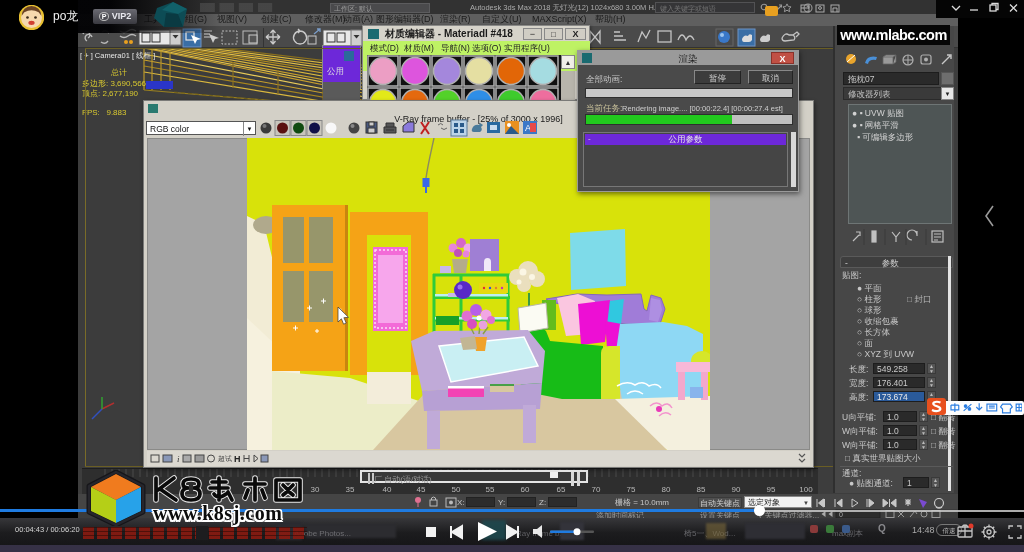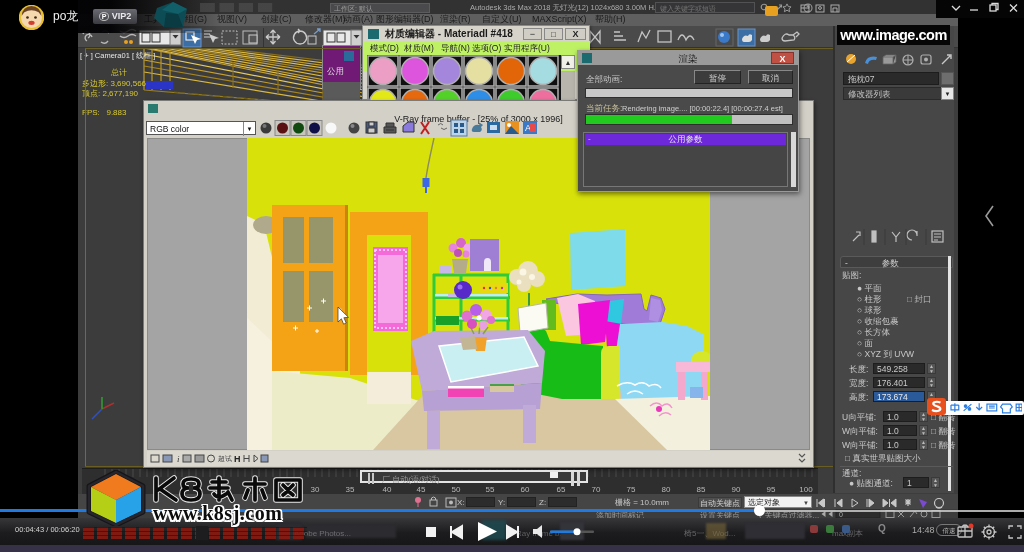--- a/index.html
+++ b/index.html
@@ -195,21 +195,21 @@
       </g>
       <g stroke="#c8c8c8" fill="none" stroke-width="1.2">
         <path d="M93 11 v-7 M90 7 h6 M90.5 9.5 l5 -5 M90.5 4.5 l5 5"></path>
         <path d="M104 4 l8 3 l-4 6 z" fill="#7a4ad0" stroke="none"></path>
         <circle cx="124" cy="8" r="4.5"></circle>
             <path d="M121 12 a5 5 0 0 0 6 0"></path>
 
       </g>
     </svg>
   </div>
-  <div class="a" style="left:244px;top:45px;width:39px;height:44px;background:#701a75;border:1px solid #8a8a8a;border-bottom:none">
+  <div class="a" style="left:244px;top:45px;width:39px;height:44px;background:#6d28d9;border:1px solid #8a8a8a;border-bottom:none">
     <div class="a" style="left:21px;top:5px;width:10px;height:10px;background:#2a6a9a"></div>
     <div class="a tx" style="left:4px;top:21px;font-size:8.5px;color:#e0e0e0">公用</div>
     <div class="a" style="left:0px;top:36px;width:37px;height:18px;background:#5a5a5a"></div>
   </div>
   <div class="a" style="left:756px;top:48px;width:1px;height:419px;background:#7a6c28"></div>
   <div class="a" style="left:7px;top:48px;width:1px;height:419px;background:#7a6c28"></div>
   <div class="a" style="left:7px;top:48px;width:750px;height:1px;background:#6a5e24"></div>
   <div class="a" style="left:7px;top:466px;width:750px;height:1px;background:#6a5e24"></div>
 
   <div id="cpanel" class="a" style="left:755px;top:26px;width:121px;height:467px;background:#474747;border-left:2px solid #2f2f2f">
@@ -221,20 +221,25 @@
       <circle cx="65" cy="8" r="5" fill="none" stroke="#b0b0b0" stroke-width="1.2"></circle>
           <path d="M65 3 v10 M60 8 h10" stroke="#b0b0b0" stroke-width="1"></path>
       <rect x="78" y="3" width="10" height="9" rx="2" fill="none" stroke="#b0b0b0" stroke-width="1.2"></rect>
           <circle cx="83" cy="7.5" r="2" fill="#b0b0b0"></circle>
       <path d="M99 12 l8 -8 M104 3 h4 v4" stroke="#c8c8c8" stroke-width="1.4" fill="none"></path>
     </svg>
     <div class="a tx" style="left:8px;top:46px;width:96px;height:13px;background:#2a2a2a;border:1px solid #1d1d1d;color:#c8c8c8;font-size:8.5px;line-height:13px;padding-left:4px">拖枕07</div>
     <div class="a" style="left:106px;top:46px;width:13px;height:13px;background:#6e6e6e;border:1px solid #555"></div>
     <div class="a tx" style="left:8px;top:61px;width:111px;height:13px;background:#3a3a3a;border:1px solid #2a2a2a;color:#c4c4c4;font-size:8.5px;line-height:13px;padding-left:4px">修改器列表</div>
     <div class="a tx" style="left:106px;top:61px;width:13px;height:13px;background:#e8e8e8;border:1px solid #888;color:#222;font-size:8px;text-align:center;line-height:12px;font-size:6px">▼</div>
+    <div class="a" style="left:13px;top:78px;width:104px;height:120px;background:#4e5555;border:1px solid #6e7575">
+      <div class="a tx" style="left:3px;top:4px;font-size:8.5px;color:#d2d2d2">● ▪ UVW 贴图</div>
+      <div class="a tx" style="left:3px;top:16px;font-size:8.5px;color:#d2d2d2">● ▪ 网格平滑</div>
+      <div class="a tx" style="left:8px;top:28px;font-size:8.5px;color:#d2d2d2">▪ 可编辑多边形</div>
+    </div>
     <svg class="a" style="left:13px;top:202px" width="107" height="18" viewBox="0 0 107 18">
       <g stroke="#c0c0c0" fill="none" stroke-width="1.2">
         <path d="M5 13 l6 -6 M8 4 h4 v4"></path>
         <rect x="24" y="3" width="4" height="11" fill="#c0c0c0"></rect>
         <path d="M44 4 l4 5 l4 -5 M48 9 v5"></path>
         <path d="M64 12 a5 5 0 1 1 5 -5 M69 3 v5"></path>
         <rect x="84" y="3" width="11" height="11"></rect>
             <path d="M86 6 h7 M86 9 h7 M86 12 h4"></path>
       </g>
       <path d="M16 1 v16 M37 1 v16 M58 1 v16 M78 1 v16" stroke="#3a3a3a"></path>
@@ -548,26 +553,26 @@
   <div class="a" style="left:7px;top:63px;width:208px;height:11px;background:#c0c0c0;border:1px solid #2e2e2e">
         <div style="width:146px;height:100%;background:#22c91e"></div>
       </div>
   <div class="a" style="left:5px;top:81px;width:205px;height:55px;background:#454545;border:1px solid #777">
     <div class="a tx" style="left:1px;top:1px;width:201px;height:11px;background:#6d28d9;font-size:8.5px;color:#e8e8e8;text-align:center;line-height:11px">公用参数</div>
     <div class="a tx" style="left:4px;top:2px;font-size:8px;color:#ddd">-</div>
   </div>
   <div class="a" style="left:213px;top:81px;width:5px;height:55px;background:#d8d8d8"></div>
 </div>
 
-<div class="a tx" style="left:837px;top:25px;width:113px;height:20px;background:#060606;color:#fff;font-weight:bold;font-size:14.5px;text-align:center;line-height:20px;letter-spacing:-.5px">www.image.com</div>
+<div class="a tx" style="left:837px;top:25px;width:113px;height:20px;background:#060606;color:#fff;font-weight:bold;font-size:14.5px;text-align:center;line-height:20px;letter-spacing:-.5px">www.mlabc.com</div>
 
 <div id="fbox" class="a" style="left:360px;top:470px;width:228px;height:13px;background:#3a3a3a;border:2.5px solid #e4e4e4">
   <div class="a" style="left:6px;top:1px;width:2px;height:11px;background:#c8c8c8"></div>
   <div class="a" style="left:10px;top:1px;width:2px;height:11px;background:#c8c8c8"></div>
-  <div class="a tx" style="left:20px;top:4px;font-size:8px;color:#9a9a9a">厂 自动(语/对话)</div>
+  <div class="a tx" style="left:12px;top:4px;font-size:8px;color:#9a9a9a">厂 自动(语/对话)</div>
   <div class="a" style="left:188px;top:0px;width:8px;height:6px;background:#f0f0f0"></div>
   <div class="a" style="left:209px;top:0;width:2.5px;height:14px;background:#d8d8d8"></div>
   <div class="a" style="left:215px;top:0;width:2.5px;height:14px;background:#d8d8d8"></div>
 </div>
 
 <div id="sogou">
   <div class="a" style="left:941px;top:401px;width:83px;height:14px;background:#fdfdfd;border-radius:2px;box-shadow:0 1px 2px rgba(0,0,0,.5)"></div>
   <div class="a" style="left:927px;top:398px;width:19px;height:17px;background:#e8501e;border-radius:3px"></div>
   <svg class="a" style="left:927px;top:398px" width="19" height="17" viewBox="0 0 19 17">
     <path d="M13.5 4.5 q-4 -1.5 -6.5 0 q-2 1.5 1 3 q3 1 4.5 2 q2 1.5 -0.5 3 q-3 1.5 -7 -0.5" stroke="#fff" stroke-width="2.2" fill="none"></path>

